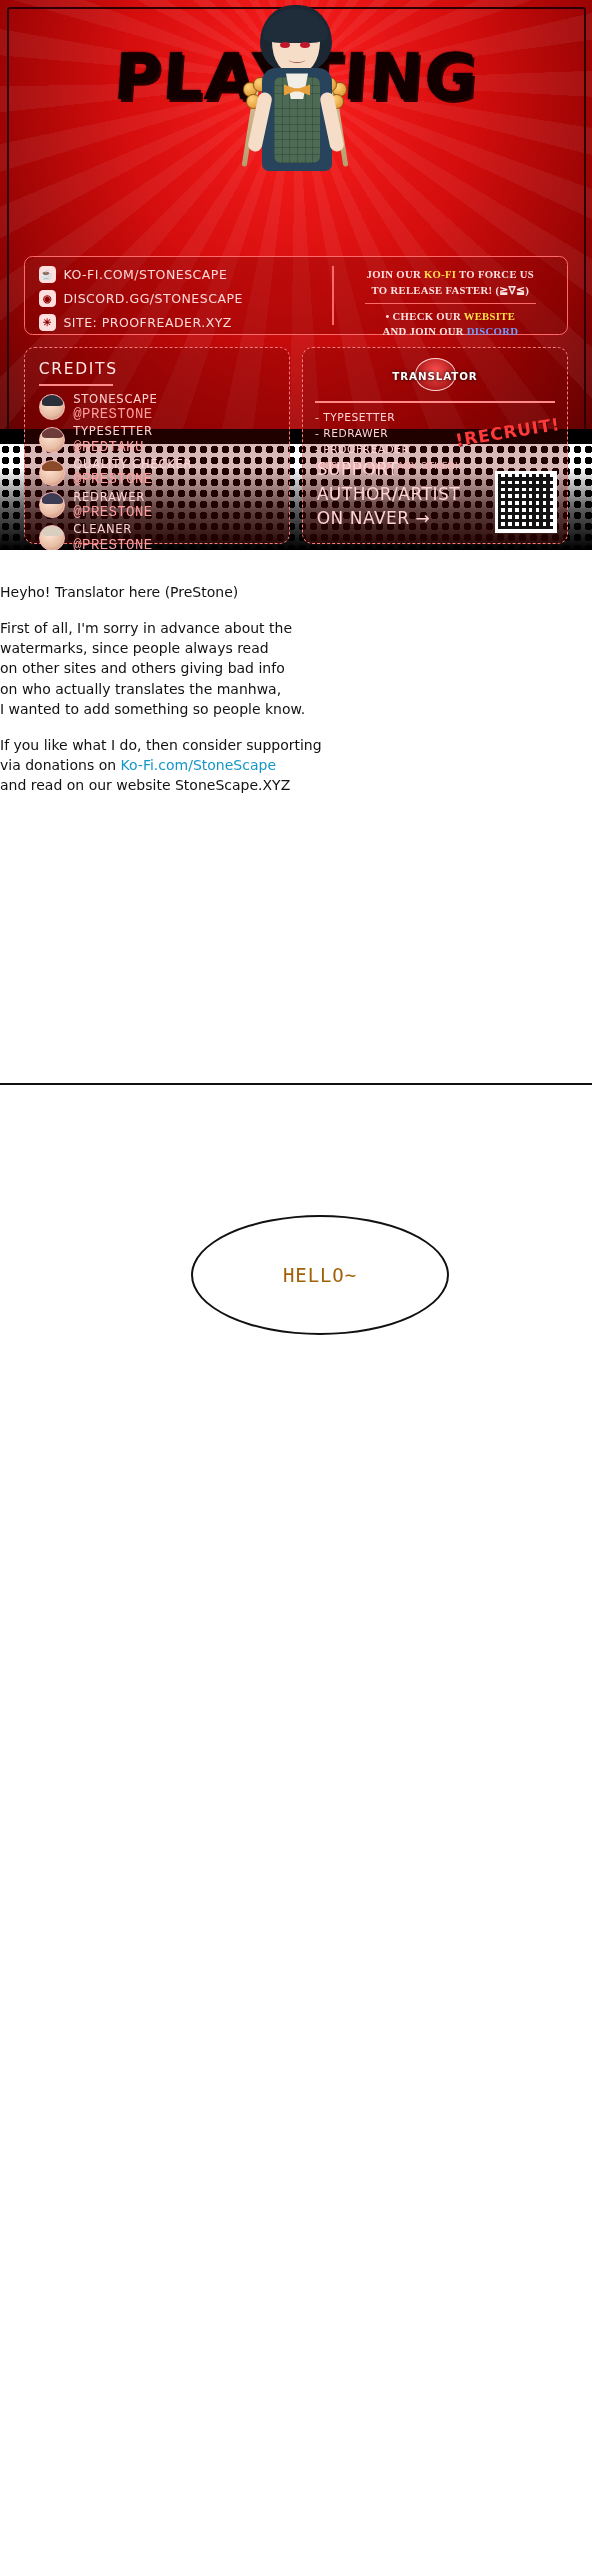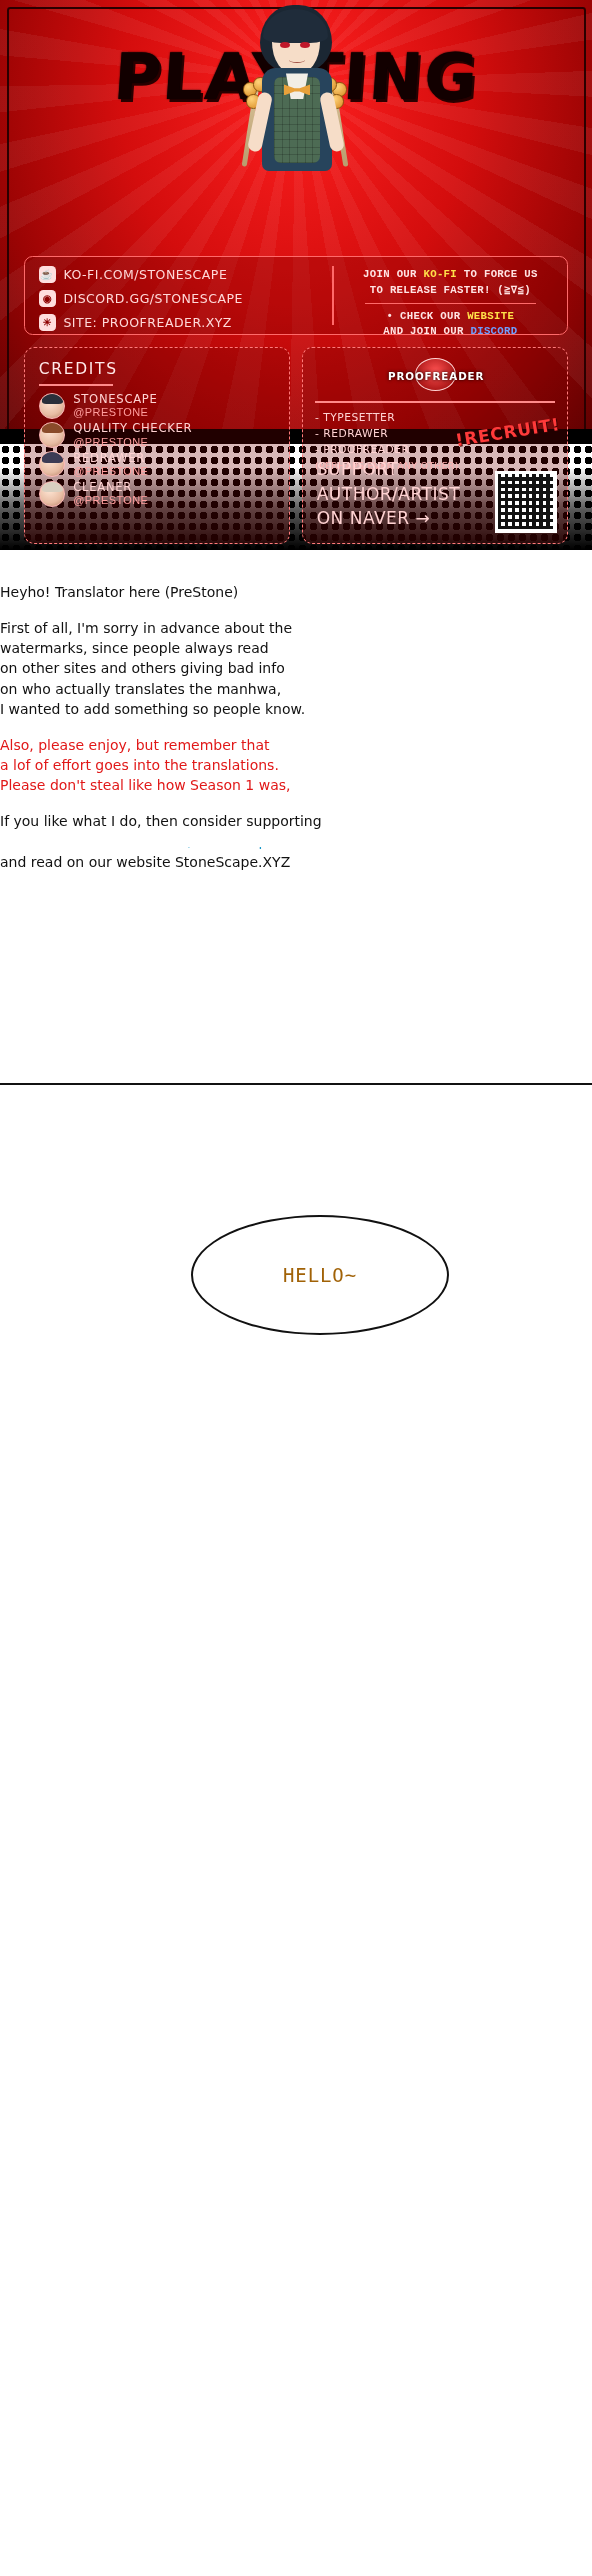--- a/index.html
+++ b/index.html
@@ -205,21 +205,21 @@
     font-size: 12.5px;
     letter-spacing: 0.5px;
     font-family: "DejaVu Sans", sans-serif;
   }
   .promo-line {
     color: #ffe3e3;
     font-size: 10.7px;
     font-weight: bold;
     letter-spacing: 0.3px;
     line-height: 1.45;
-    font-family: Liberation Mono, monospace;
+    font-family: Liberation Serif, serif;
   }
   .promo-em { color: #ffe14a; }
   .promo-blue { color: #6f9dff; }
   .promo-sep {
     height: 1.7px;
     background: #ff6a6a;
     margin: 4.3px 19px 4.3px 19px;
   }
 
   
@@ -274,23 +274,23 @@
   .avatar.v5::after { background: #d9cfc0; }
   .credit-role {
     color: #ffd2d2;
     font-size: 11.6px;
     letter-spacing: 0.7px;
     font-family: "DejaVu Sans", sans-serif;
     line-height: 1.15;
   }
   .credit-handle {
     color: #ff9e9e;
-    font-size: 11px;
+    font-size: 14px;
     letter-spacing: 0.4px;
-    font-family: Liberation Sans, sans-serif;
+    font-family: Liberation Mono, monospace;
   }
 
   
   .recruit-card {
     position: absolute;
     left: 302px; top: 347px;
     width: 266px; height: 197px;
     border: 1.7px dashed #ff7b7b;
     border-radius: 10.3px;
     background: rgba(120,0,0,0.28);
@@ -547,20 +547,27 @@
       <div class="credits-rule"></div>
 
       <div class="credit-row">
         <div class="avatar v1"></div>
         <div>
           <div class="credit-role">STONESCAPE</div>
           <div class="credit-handle">@PRESTONE</div>
         </div>
       </div>
       <div class="credit-row">
+        <div class="avatar v2"></div>
+        <div>
+          <div class="credit-role">TYPESETTER</div>
+          <div class="credit-handle">@REDTAKU</div>
+        </div>
+      </div>
+      <div class="credit-row">
         <div class="avatar v3"></div>
         <div>
           <div class="credit-role">QUALITY CHECKER</div>
           <div class="credit-handle">@PRESTONE</div>
         </div>
       </div>
       <div class="credit-row">
         <div class="avatar v4"></div>
         <div>
           <div class="credit-role">REDRAWER</div>
@@ -572,21 +579,21 @@
         <div>
           <div class="credit-role">CLEANER</div>
           <div class="credit-handle">@PRESTONE</div>
         </div>
       </div>
     </div>
 
     <div class="recruit-card">
       <div class="recruit-logo">
         <div class="recruit-logo-circle"></div>
-        <div class="recruit-logo-text">PROOFREADER</div>
+        <div class="recruit-logo-text">TRANSLATOR</div>
       </div>
       <div class="recruit-rule"></div>
       <div class="recruit-item">- TYPESETTER</div>
       <div class="recruit-item">- REDRAWER</div>
       <div class="recruit-item">- PROOFREADER</div>
       <div class="recruit-note">(PERHAPS EVEN ANY OTHER)</div>
       <div class="recruit-stamp">!RECRUIT!</div>
       <div class="support-text">
         <div>SUPPORT</div>
         <div>AUTHOR/ARTIST</div>
@@ -603,25 +610,20 @@
 
   <div class="note">
     <p>Heyho! Translator here (PreStone)</p>
     <p>
       <span>First of all, I'm sorry in advance about the</span><br>
       <span>watermarks, since people always read</span><br>
       <span>on other sites and others giving bad info</span><br>
       <span>on who actually translates the manhwa,</span><br>
       <span>I wanted to add something so people know.</span>
     </p>
-    <p class="red">
-      <span>Also, please enjoy, but remember that</span><br>
-      <span>a lof of effort goes into the translations.</span><br>
-      <span>Please don't steal like how Season 1 was,</span>
-    </p>
     <p>
       <span>If you like what I do, then consider supporting</span><br>
       <span>via donations on </span><span class="link">Ko-Fi.com/StoneScape</span><br>
       <span>and read on our website StoneScape.XYZ</span>
     </p>
   </div>
 
   <div class="panel-gap"></div>
 
 

